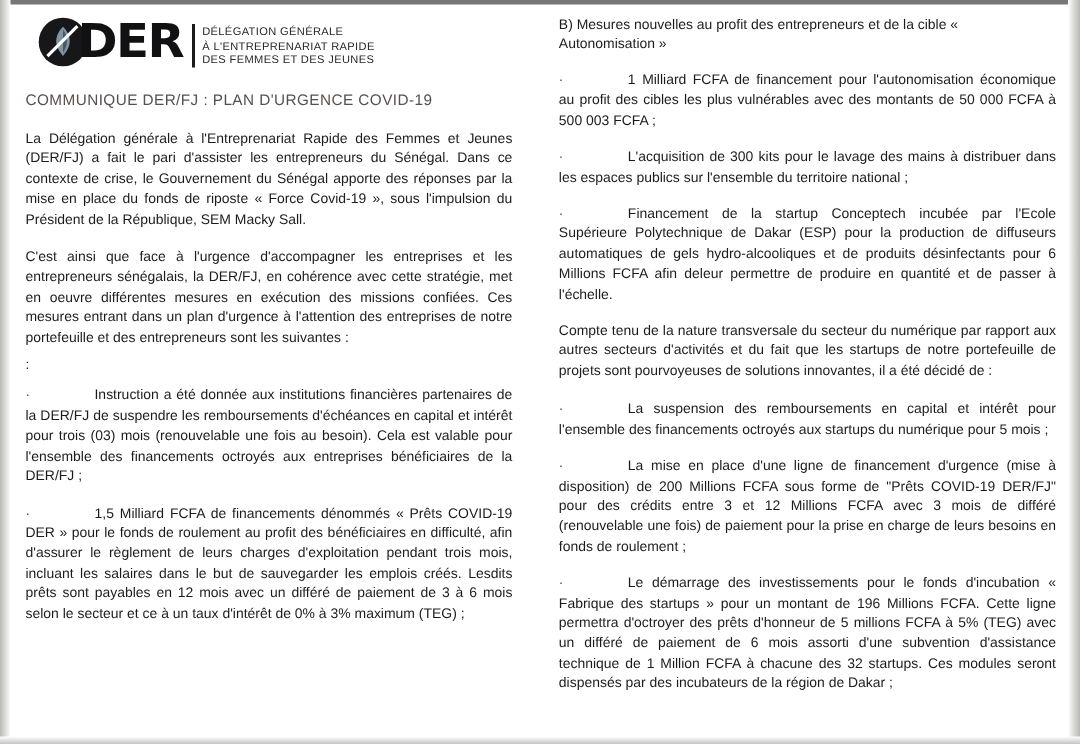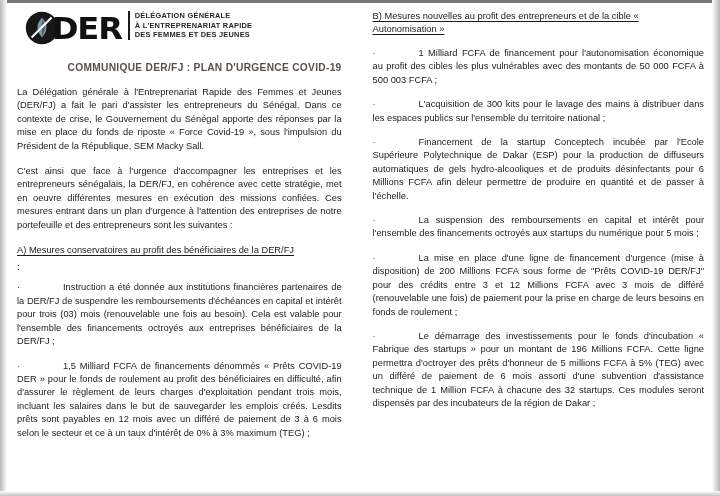--- a/index.html
+++ b/index.html
@@ -60,21 +60,21 @@
   .col {
     width: 50%;
     box-sizing: border-box;
   }
   .col-left  { padding: 8px 11px 0 9px; }
   .col-right { padding: 8px 7px 0 6px; }
 
   
   .logo-row {
     display: flex;
-    align-items: flex-start;
+    align-items: flex-end;
     margin: 3px 0 0 8px;
   }
   .logo-mark {
     width: 34px;
     height: 34px;
     flex: 0 0 auto;
     position: relative;
   }
   .logo-text-der {
     font-family: "DejaVu Sans", sans-serif;
@@ -88,53 +88,52 @@
   }
   .logo-divider {
     width: 2px;
     height: 29px;
     background: #1a1a1c;
     margin: 0 5px 0 7px;
     flex: 0 0 auto;
   }
   .logo-lines {
     font-size: 7.4px;
-    font-weight: bold;
+    font-weight: normal;
     line-height: 9.6px;
     letter-spacing: .25px;
     color: #26262a;
     text-transform: uppercase;
     white-space: nowrap;
   }
 
   .doc-title {
-    text-align: right;
+    text-align: left;
     font-size: 10.2px;
-    font-weight: bold;
+    font-weight: normal;
     letter-spacing: .3px;
     color: #58504c;
     margin: 17px 0 13px 0;
   }
 
   
   p.body {
     font-size: 9.3px;
     line-height: 13.4px;
     color: #1b1b1f;
     text-align: justify;
     margin: 0 0 12px 0;
     hyphens: auto;
   }
   p.tight { margin-bottom: 9px; }
 
   h3.section {
     font-size: 9.3px;
     font-weight: normal;
     color: #1b1b1f;
-    text-decoration: underline;
     text-underline-offset: 2px;
     margin: 0 0 11px 0;
     line-height: 13px;
   }
   .col-right h3.section.first { margin-top: 2px; }
 
   ul.bullets {
     list-style: none;
     margin: 0;
     padding: 0;
@@ -198,21 +197,20 @@
           <div>À L'ENTREPRENARIAT RAPIDE</div>
           <div>DES FEMMES ET DES JEUNES</div>
         </div>
       </div>
 
       <div class="doc-title">COMMUNIQUE DER/FJ : PLAN D'URGENCE COVID-19</div>
 
       <p class="body">La Délégation générale à l'Entreprenariat Rapide des Femmes et Jeunes (DER/FJ) a fait le pari d'assister les entrepreneurs du Sénégal. Dans ce contexte de crise, le Gouvernement du Sénégal apporte des réponses par la mise en place du fonds de riposte « Force Covid-19 », sous l'impulsion du Président de la République, SEM Macky Sall.</p>
       <p class="body">C'est ainsi que face à l'urgence d'accompagner les entreprises et les entrepreneurs sénégalais, la DER/FJ, en cohérence avec cette stratégie, met en oeuvre différentes mesures en exécution des missions confiées. Ces mesures entrant dans un plan d'urgence à l'attention des entreprises de notre portefeuille et des entrepreneurs sont les suivantes :</p>
 
-      <h3 class="section">A) Mesures conservatoires au profit des bénéficiaires de la DER/FJ</h3>
 
       <div class="lone-colon">:</div>
 
       <ul class="bullets">
         <li>
           <span class="bullet-mark">·</span>
           <span class="bullet-body">Instruction a été donnée aux institutions financières partenaires de la DER/FJ de suspendre les remboursements d'échéances en capital et intérêt pour trois (03) mois (renouvelable une fois au besoin). Cela est valable pour l'ensemble des financements octroyés aux entreprises bénéficiaires de la DER/FJ ;</span>
         </li>
         <li>
           <span class="bullet-mark">·</span>
@@ -236,20 +234,21 @@
           <span class="bullet-mark">·</span>
           <span class="bullet-body">L'acquisition de 300 kits pour le lavage des mains à distribuer dans les espaces publics sur l'ensemble du territoire national ;</span>
         </li>
         <li>
           <span class="bullet-mark">·</span>
           <span class="bullet-body">Financement de la startup Conceptech incubée par l'Ecole Supérieure Polytechnique de Dakar (ESP) pour la production de diffuseurs automatiques de gels hydro-alcooliques et de produits désinfectants pour 6 Millions FCFA afin deleur permettre de produire en quantité et de passer à l'échelle.</span>
         </li>
       </ul>
 
 
+      <p class="body">Compte tenu de la nature transversale du secteur du numérique par rapport aux autres secteurs d'activités et du fait que les startups de notre portefeuille de projets sont pourvoyeuses de solutions innovantes, il a été décidé de :</p>
 
       <ul class="bullets">
         <li>
           <span class="bullet-mark">·</span>
           <span class="bullet-body">La suspension des remboursements en capital et intérêt pour l'ensemble des financements octroyés aux startups du numérique pour 5 mois ;</span>
         </li>
         <li>
           <span class="bullet-mark">·</span>
           <span class="bullet-body">La mise en place d'une ligne de financement d'urgence (mise à disposition) de 200 Millions FCFA sous forme de "Prêts COVID-19 DER/FJ" pour des crédits entre 3 et 12 Millions FCFA avec 3 mois de différé (renouvelable une fois) de paiement pour la prise en charge de leurs besoins en fonds de roulement ;</span>
         </li>

